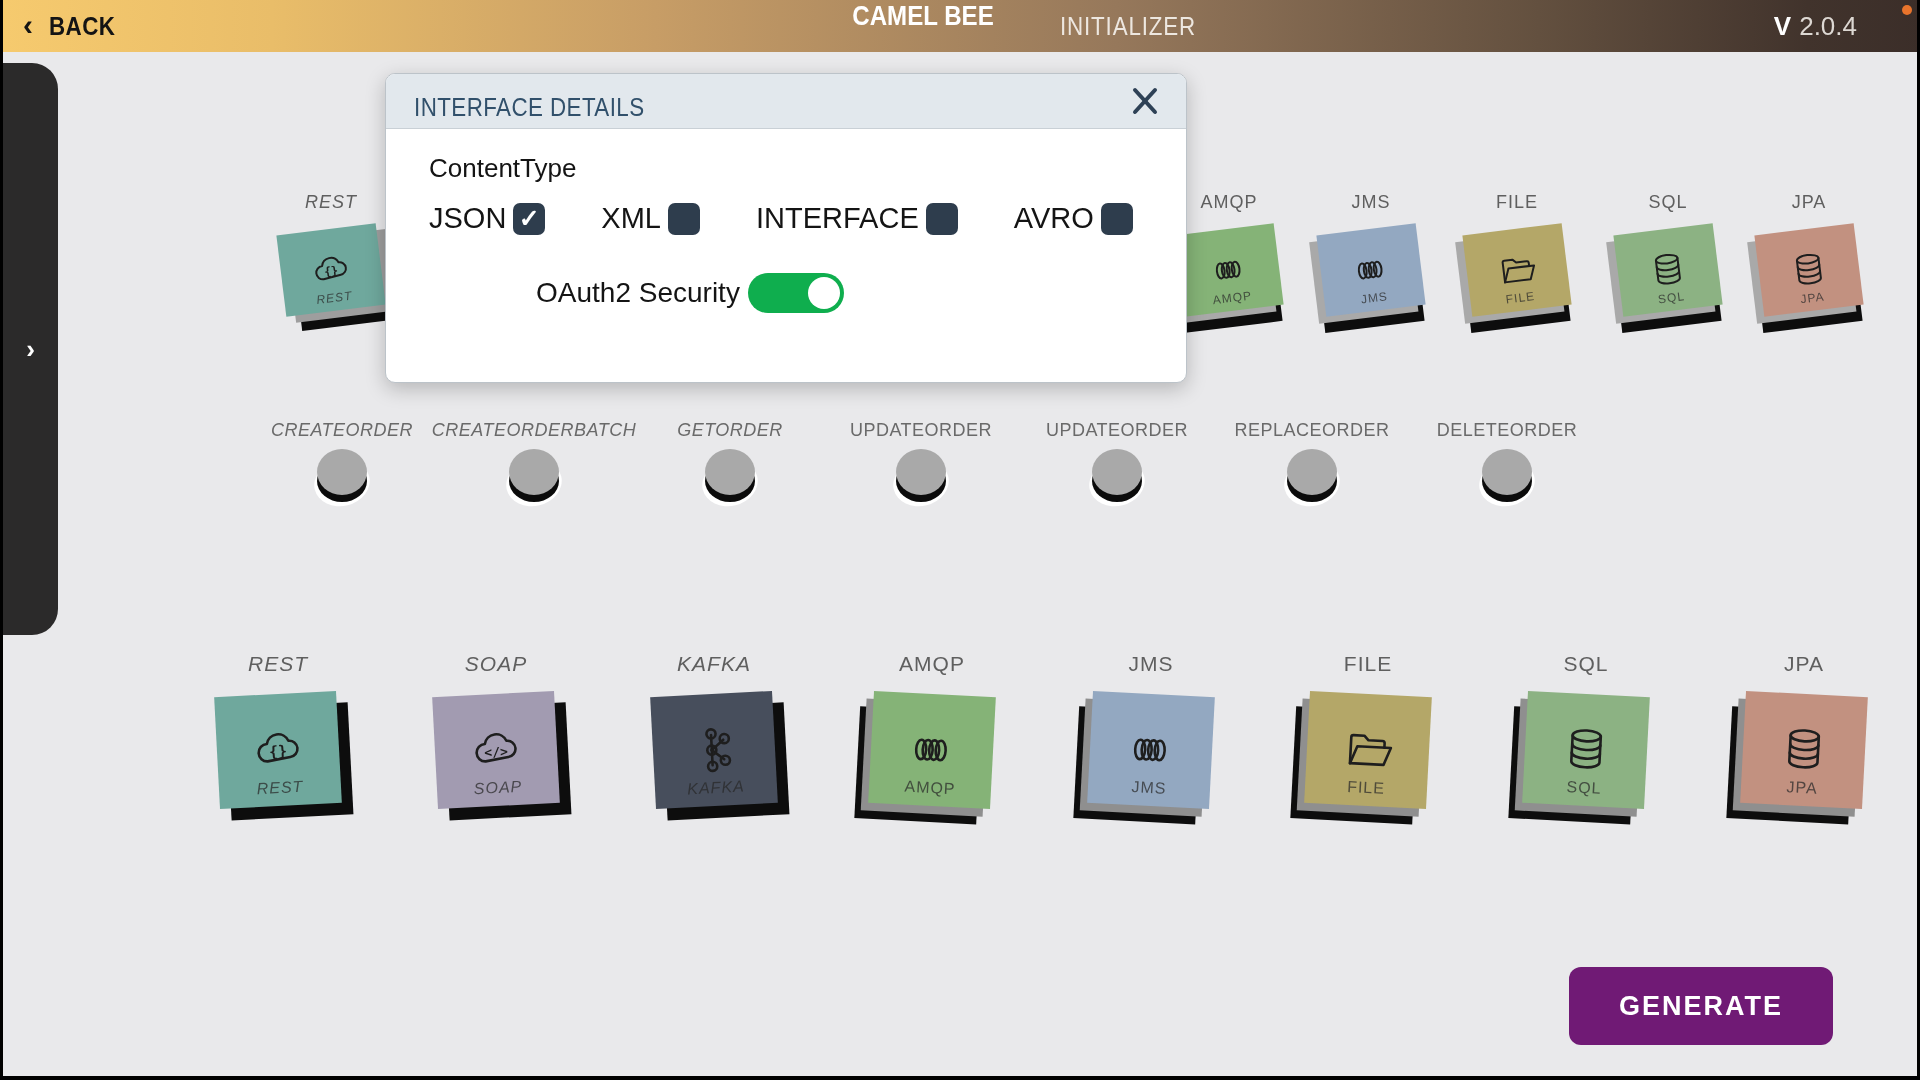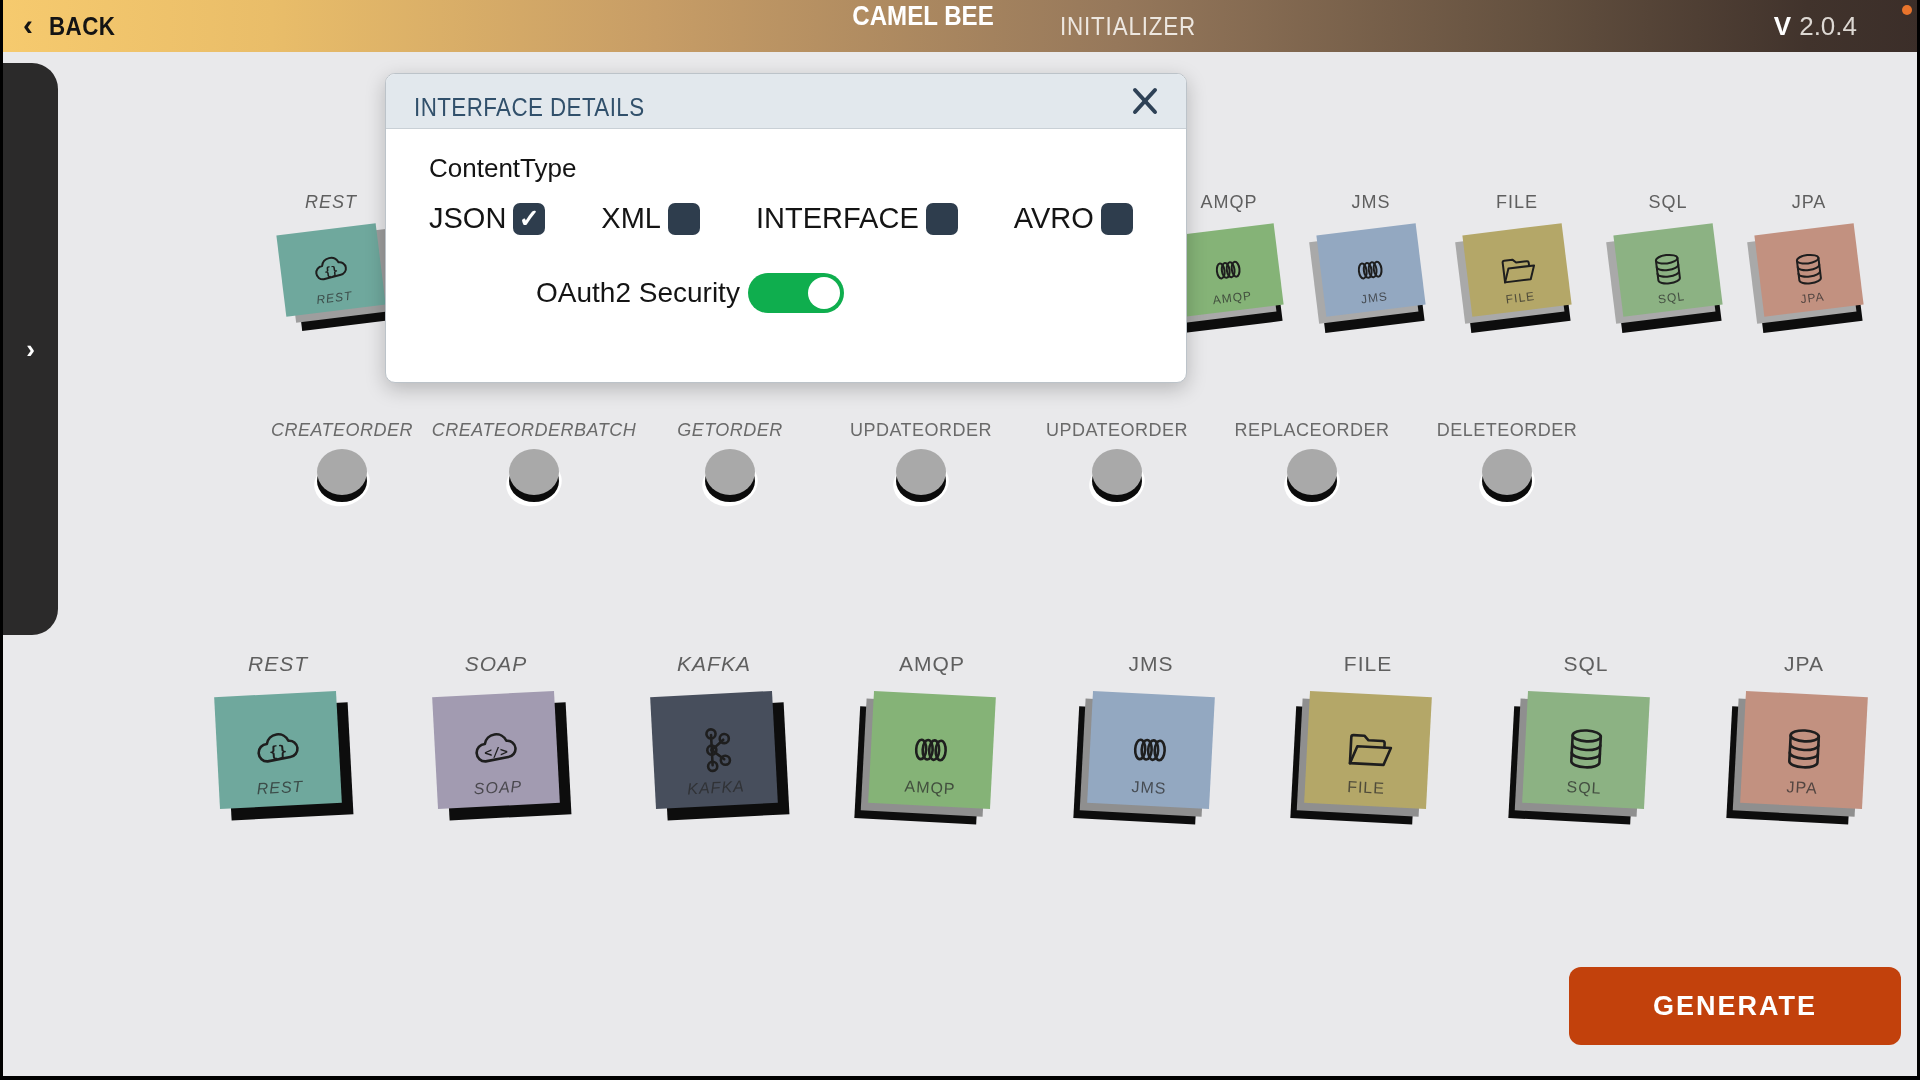--- a/index.html
+++ b/index.html
@@ -84,22 +84,22 @@
   .knob-item{position:absolute;top:420px;width:240px;text-align:center;z-index:1;cursor:pointer;}
   .knob-label{font-size:18px;color:#6A6A6A;letter-spacing:.5px;}
   .knob-label.it{font-style:italic;}
   .knob{position:relative;width:62px;height:60px;margin:7px auto 0;}
   .knob .ring{position:absolute;left:3px;top:12px;width:56px;height:46px;background:#FFFFFF;border-radius:50%;transform:rotate(-14deg);}
   .knob .well{position:absolute;left:6px;top:12px;width:50px;height:42px;background:#0B0B0B;border-radius:50%;}
   .knob .cap{position:absolute;left:6px;top:1px;width:50px;height:46px;background:#A9A9A9;border-radius:50%;}
 
   
   .generate-btn{
-    position:absolute;left:1566px;top:967px;width:332px;height:78px;z-index:10;
-    background:#c2410c;border-radius:12px;border:none;cursor:pointer;
+    position:absolute;left:1566px;top:967px;width:264px;height:78px;z-index:10;
+    background:#701a75;border-radius:12px;border:none;cursor:pointer;
     display:flex;align-items:center;justify-content:center;
     color:#FFFFFF;font-size:27px;font-weight:700;letter-spacing:2px;
     font-family:"Liberation Sans",sans-serif;
   }
 </style>
 </head>
 <body>
 
 <header class="topbar">
   <div class="back-btn">

